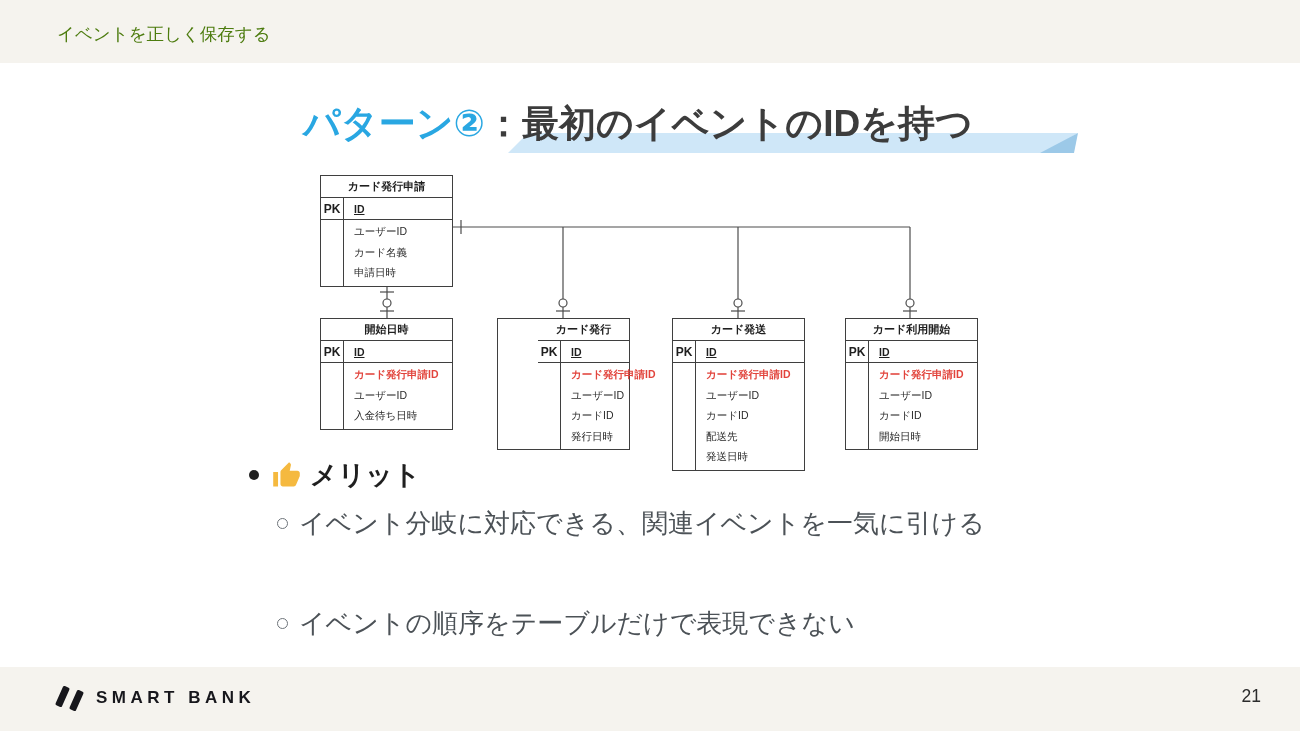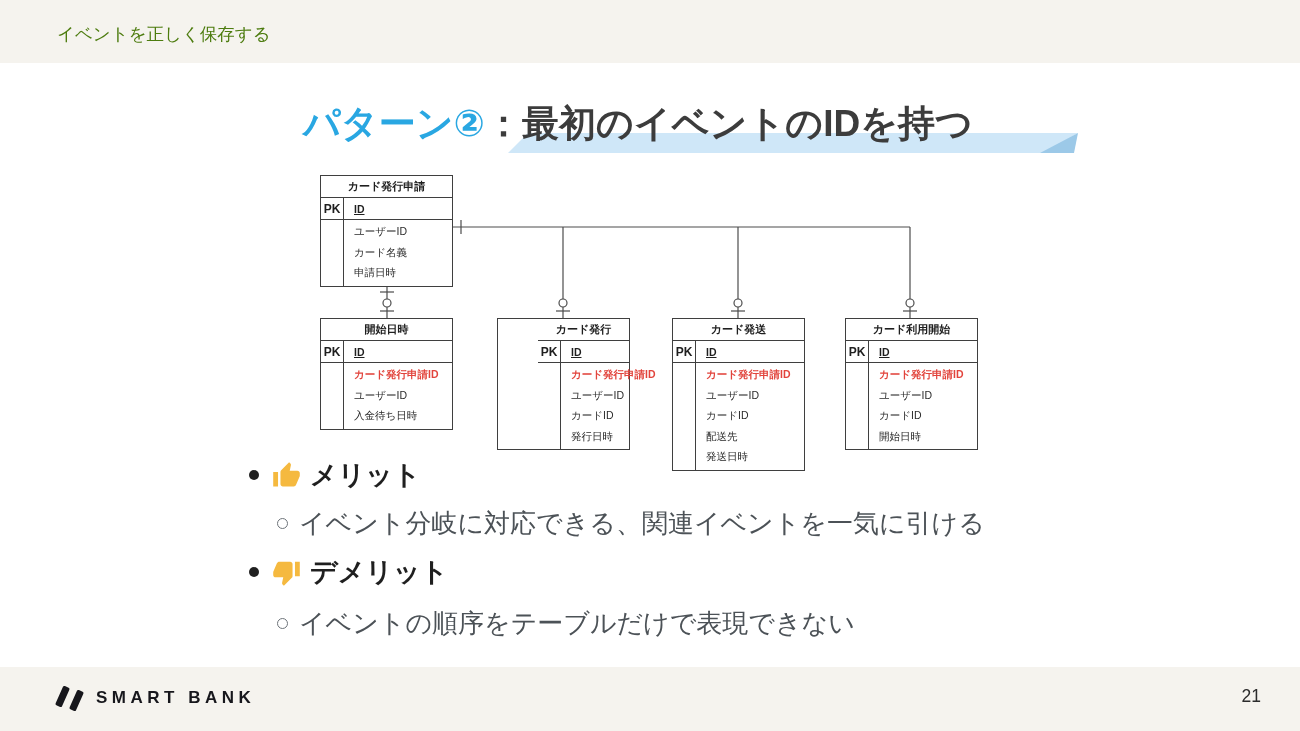--- a/index.html
+++ b/index.html
@@ -191,27 +191,20 @@
     <span class="dot"></span>
     <svg class="thumb" viewBox="0 0 24 24">
       <path fill="#f5b93f" d="M1 21h4V9H1v12zM23 10c0-1.1-.9-2-2-2h-6.31l.95-4.57.03-.32c0-.41-.17-.79-.44-1.06L14.17 1 7.59 7.59C7.22 7.95 7 8.45 7 9v10c0 1.1.9 2 2 2h9c.83 0 1.54-.5 1.84-1.22l3.02-7.05c.09-.23.14-.47.14-.73v-2z"></path>
     </svg>
     <span class="blabel">メリット</span>
   </div>
   <div class="sub-line" id="sub1">
     <span class="ring"></span>
     <span class="stext">イベント分岐に対応できる、関連イベントを一気に引ける</span>
   </div>
-  <div class="bullet-line" id="bullet2">
-    <span class="dot"></span>
-    <svg class="thumb" viewBox="0 0 24 24">
-      <path fill="#f5b93f" transform="rotate(180 12 12)" d="M1 21h4V9H1v12zM23 10c0-1.1-.9-2-2-2h-6.31l.95-4.57.03-.32c0-.41-.17-.79-.44-1.06L14.17 1 7.59 7.59C7.22 7.95 7 8.45 7 9v10c0 1.1.9 2 2 2h9c.83 0 1.54-.5 1.84-1.22l3.02-7.05c.09-.23.14-.47.14-.73v-2z"></path>
-    </svg>
-    <span class="blabel">デメリット</span>
-  </div>
   <div class="sub-line" id="sub2">
     <span class="ring"></span>
     <span class="stext">イベントの順序をテーブルだけで表現できない</span>
   </div>
 
   <div class="logo-bar" id="lbar1"></div>
   <div class="logo-bar" id="lbar2"></div>
   <div class="brand">SMART BANK</div>
   <div class="page-num">21</div>
 

